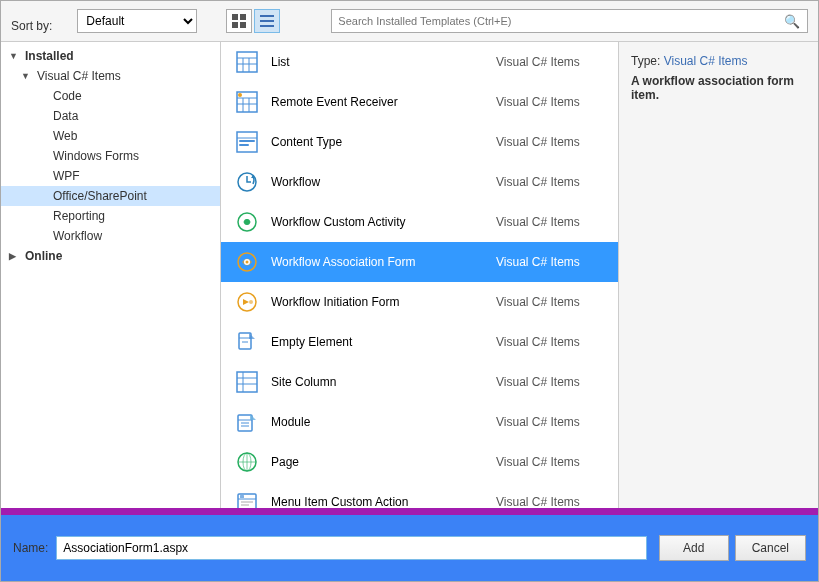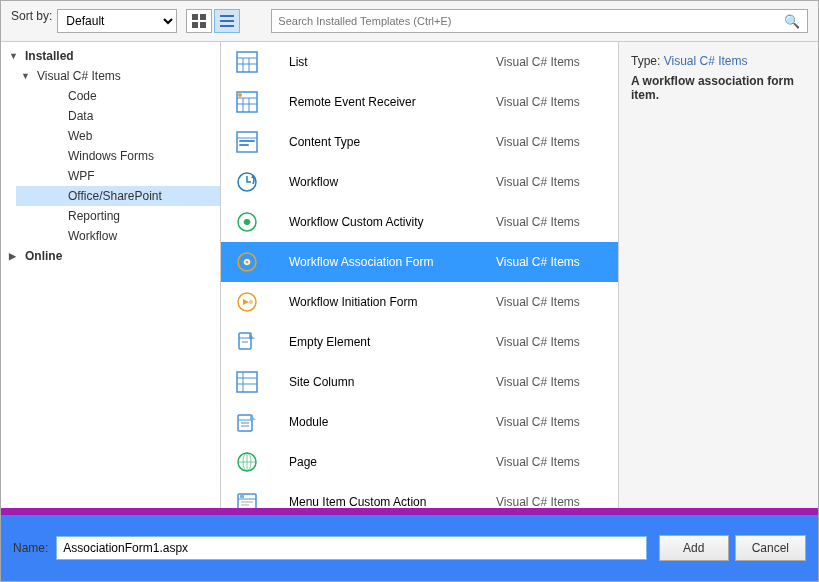--- a/index.html
+++ b/index.html
@@ -62,25 +62,25 @@
       background: #3c6eb4;
     }
     .content-area {
       display: flex;
       flex-direction: column;
       flex: 1;
       overflow: hidden;
     }
     .top-section {
       display: flex;
-      align-items: flex-start;
+      align-items: flex-end;
       padding: 8px 10px;
       background: #f5f5f5;
       border-bottom: 1px solid #ccc;
-      gap: 5px;
+      gap: 25px;
       flex-shrink: 0;
     }
     .sort-label {
       font-size: 12px;
       color: #333;
     }
     .sort-select {
       width: 120px;
       height: 24px;
       font-size: 12px;
@@ -162,40 +162,40 @@
     }
     .tree-item.section-header {
       font-weight: 600;
     }
     .tree-arrow {
       font-size: 9px;
       color: #555;
       width: 12px;
     }
     .tree-indent-1 { padding-left: 20px; }
-    .tree-indent-2 { padding-left: 36px; margin-left: 15px; }
+    .tree-indent-2 { padding-left: 36px; }
     .center-panel {
       flex: 1;
       display: flex;
       flex-direction: column;
       overflow: hidden;
       position: relative;
     }
     .items-list {
       flex: 1;
       overflow-y: auto;
       background: white;
     }
     .item-row {
       display: flex;
       align-items: center;
       padding: 6px 12px;
       cursor: pointer;
       border-bottom: none;
-      gap: 28px;
+      gap: 10px;
     }
     .item-row.selected {
       background: #3399ff;
       color: white;
     }
     .item-row.selected .item-category {
       color: white;
     }
     .item-icon {
       width: 28px;

